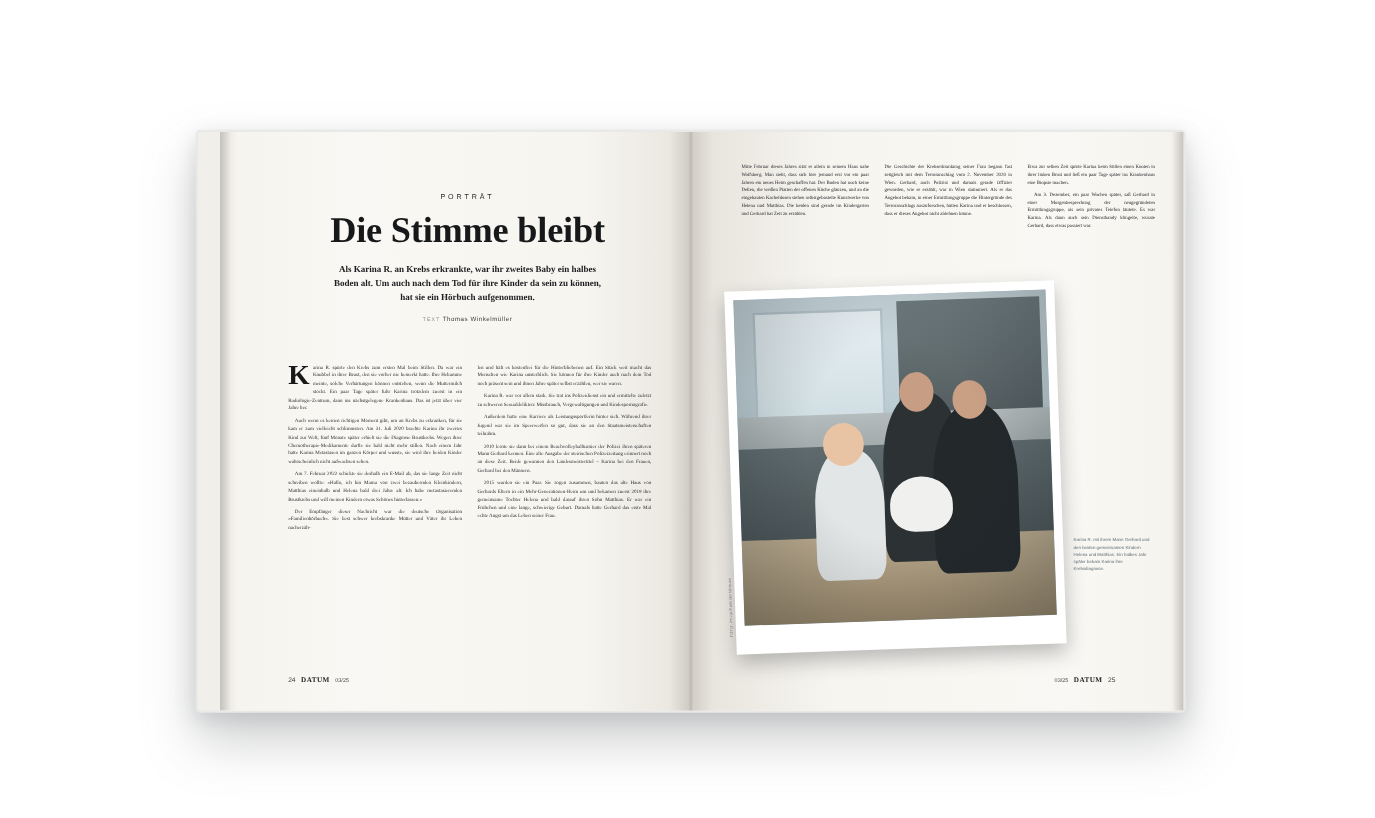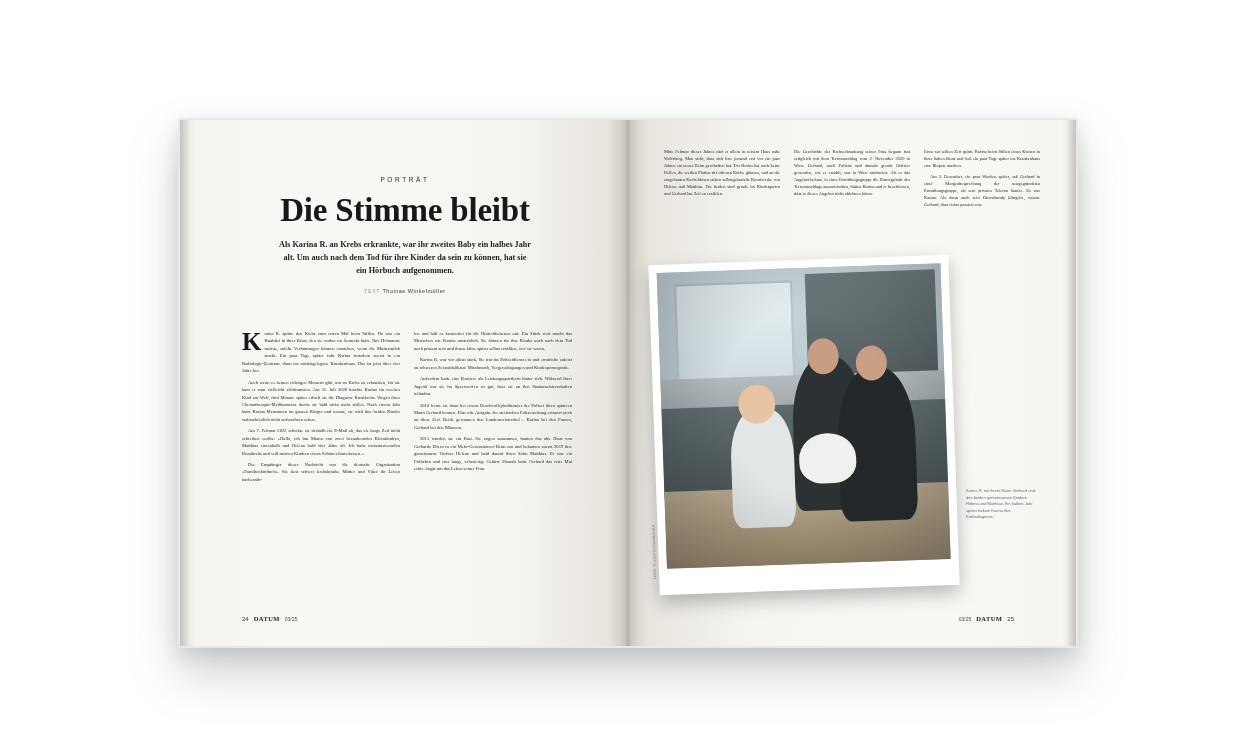--- a/index.html
+++ b/index.html
@@ -52,20 +52,21 @@
     overflow: hidden;
   }
 
   
   #page-left {
     width: 448px;
     background: #f5f3ee;
     background-image: linear-gradient(to right,
         #e4e1da 0px, #f6f4ef 16px, #faf8f4 120px, #f7f5f0 330px, #e6e3dc 440px, #d8d5cd 448px);
     padding: 0;
+    margin-left: 20px;
   }
   #page-right {
     width: 448px;
     background: #f5f3ee;
     background-image: linear-gradient(to left,
         #e6e3dc 0px, #f6f4ef 14px, #faf8f4 110px, #f7f5f0 320px, #e7e4dd 438px, #d6d3cb 448px);
   }
 
   
   #gutter {
@@ -321,21 +322,21 @@
   <div id="shadow"></div>
 
   <div id="spread">
 
     <div class="page" id="page-left">
       <div class="edge left"></div>
 
       <div class="header-block">
         <p class="kicker">PORTRÄT</p>
         <h1 id="headline">Die Stimme bleibt</h1>
-        <p id="standfirst">Als Karina R. an Krebs erkrankte, war ihr zweites Baby ein halbes Jahr alt. Um auch nach dem Tod für ihre Kinder da sein zu können, hat sie ein Hörbuch aufgenommen.</p>
+        <p id="standfirst">Als Karina R. an Krebs erkrankte, war ihr zweites Baby ein halbes Boden alt. Um auch nach dem Tod für ihre Kinder da sein zu können, hat sie ein Hörbuch aufgenommen.</p>
         <p id="byline">
           <span class="tag">TEXT</span>
           <span>Thomas Winkelmüller</span>
         </p>
       </div>
 
       <div class="cols" id="left-cols">
         <div class="col">
           <p class="first dropcap">Karina R. spürte den Krebs zum ersten Mal beim Stillen. Da war ein Knubbel in ihrer Brust, den sie vorher nie bemerkt hatte. Ihre Hebamme meinte, solche Verhärtungen können entstehen, wenn die Muttermilch stockt. Ein paar Tage später fuhr Karina trotzdem zuerst in ein Radiologie-Zentrum, dann ins nächstgelegene Krankenhaus. Das ist jetzt über vier Jahre her.</p>
           <p>Auch wenn es keinen richtigen Moment gibt, um an Krebs zu erkranken, für sie kam er zum vielleicht schlimmsten. Am 31. Juli 2020 brachte Karina ihr zweites Kind zur Welt, fünf Monate später erhielt sie die Diagnose Brustkrebs. Wegen ihrer Chemotherapie-Medikamente durfte sie bald nicht mehr stillen. Nach einem Jahr hatte Karina Metastasen im ganzen Körper und wusste, sie wird ihre beiden Kinder wahrscheinlich nicht aufwachsen sehen.</p>

